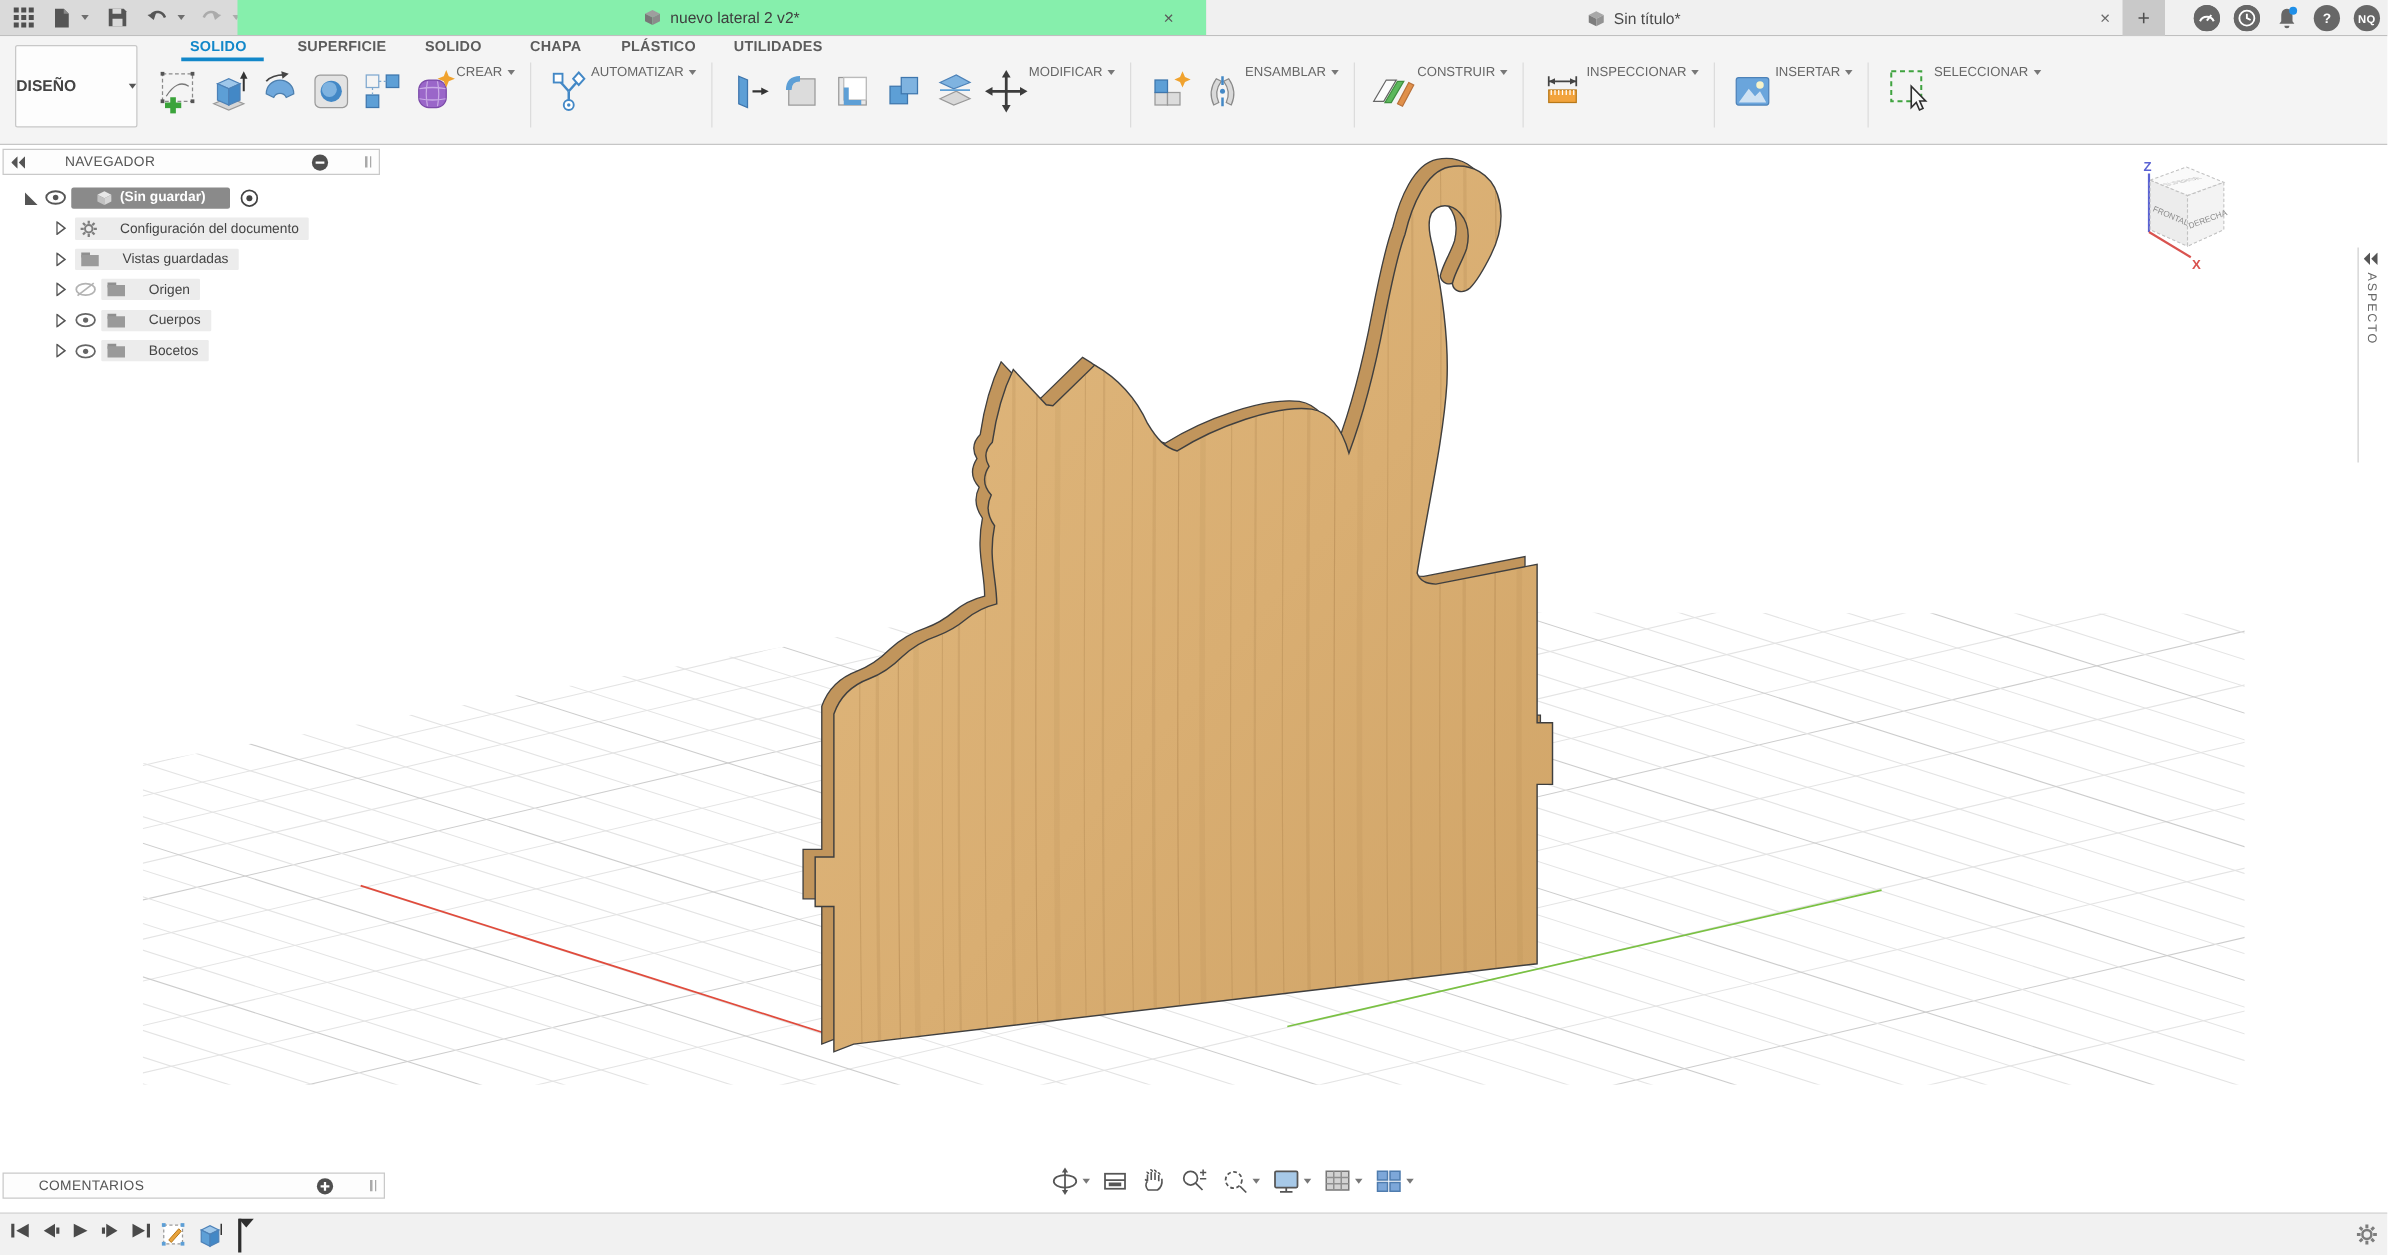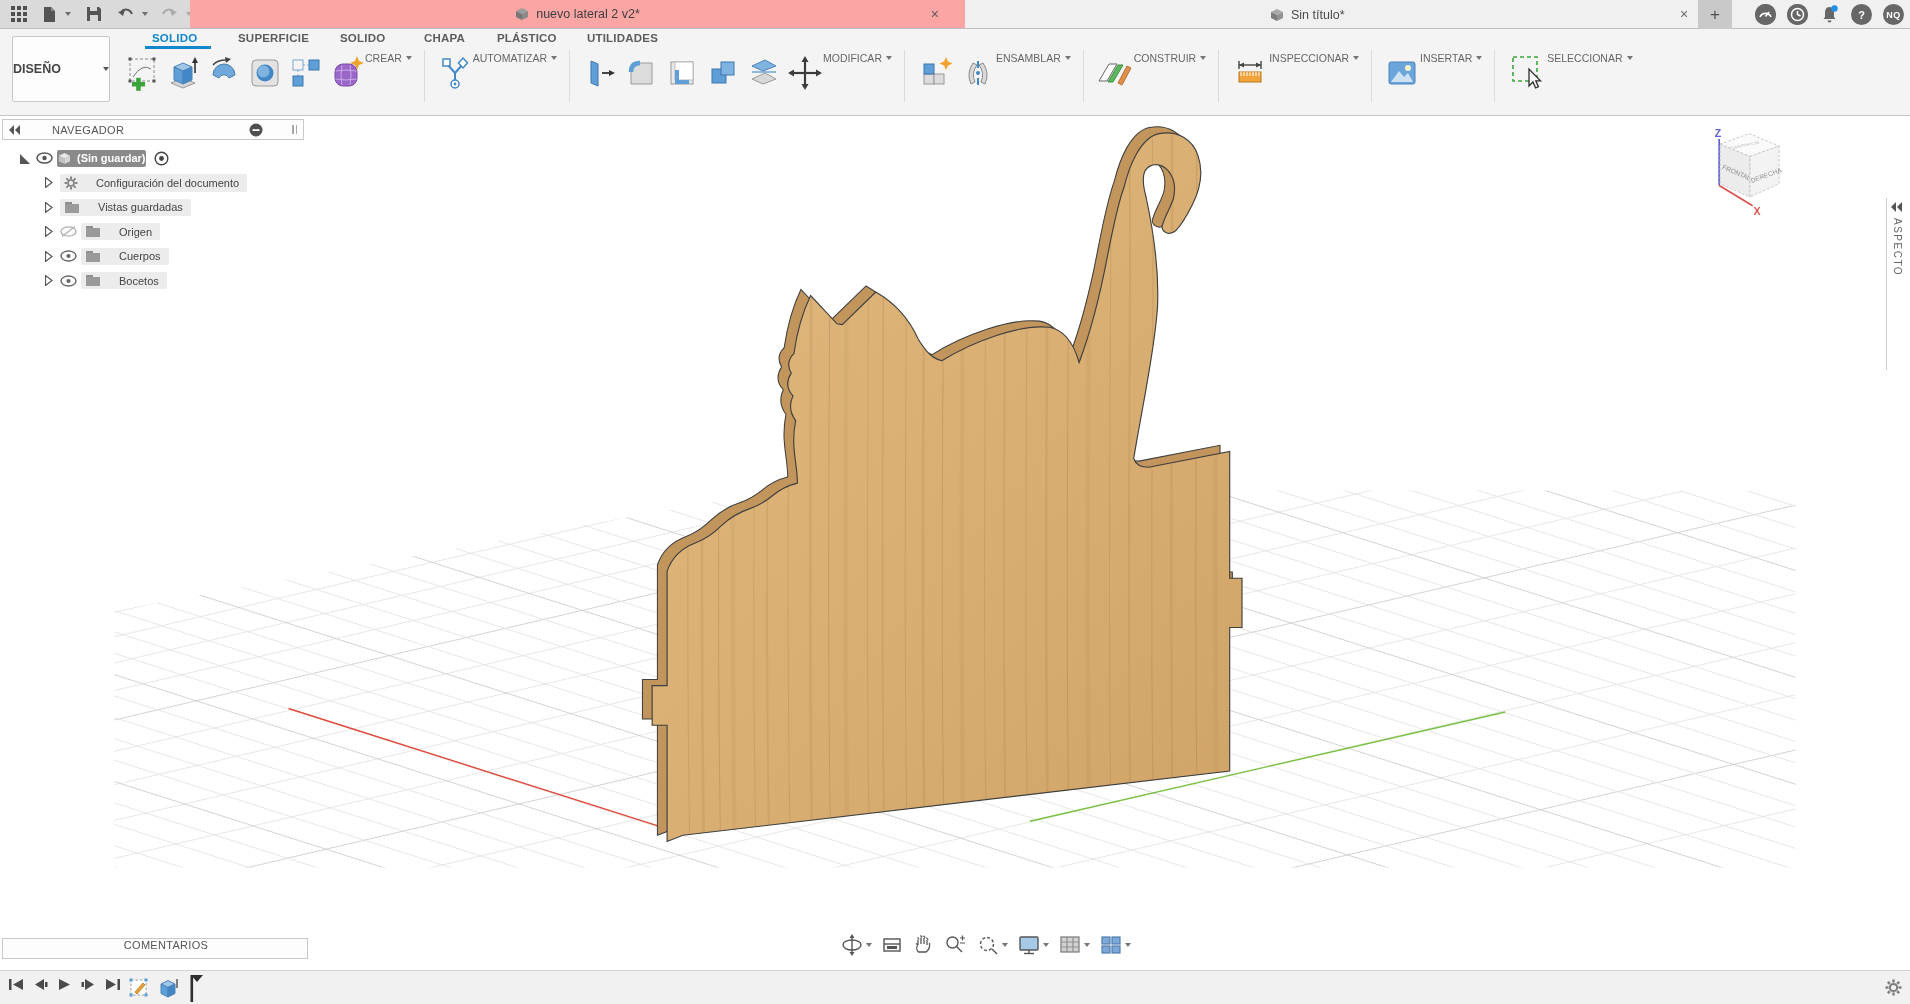--- a/index.html
+++ b/index.html
@@ -6,21 +6,21 @@
   body{width:1910px;height:1004px;overflow:hidden;position:relative;
        font-family:"Liberation Sans",sans-serif;background:#ffffff;
        -webkit-font-smoothing:antialiased;}
   svg{display:block;}
   
   #topbar{position:absolute;left:0;top:0;width:1910px;height:29px;display:flex;
           background:#d9d9d9;border-bottom:1px solid #bfbfbf;box-sizing:border-box;}
   #tb-left{width:190px;background:#dadada;display:flex;align-items:center;gap:6px;padding-left:10px;box-sizing:border-box;}
   .tb-ic{display:flex;align-items:center;}
   .mini-caret{width:0;height:0;border-left:3px solid transparent;border-right:3px solid transparent;border-top:4px solid #6e6e6e;margin-left:2px;}
-  #tab1{width:775px;background:#fca5a5;display:flex;align-items:center;justify-content:center;
+  #tab1{width:775px;background:#86efac;display:flex;align-items:center;justify-content:center;
         position:relative;font-size:12.5px;color:#3e3e3e;}
   #tab1 .ttl{margin-left:7px;}
   #tab1-close{position:absolute;right:26px;top:4px;font-size:14px;color:#5a5a5a;line-height:20px;cursor:default;}
   #tab-rest{flex:1;background:#f0f0f0;position:relative;}
   #tab2{position:absolute;left:305px;top:0;height:29px;display:flex;align-items:center;font-size:12.5px;color:#4a4a4a;}
   #tab2 .ttl{margin-left:7px;}
   #tab2-close{position:absolute;left:715px;top:4px;font-size:14px;color:#6a6a6a;line-height:20px;}
   #newtab{position:absolute;left:733px;top:0;width:34px;height:29px;background:#c9c9c9;
           display:flex;align-items:center;justify-content:center;font-size:17px;color:#4f4f4f;}
   #tb-right{position:absolute;right:6px;top:0;height:29px;display:flex;align-items:center;gap:11px;}
@@ -46,21 +46,21 @@
   
   .panel-hdr{position:absolute;height:21px;background:rgba(253,253,253,.94);border:1px solid #c9c9c9;
              box-sizing:border-box;display:flex;align-items:center;font-size:11px;color:#555;padding:0 6px;gap:23px;}
   .panel-hdr .ttl{margin-left:8px;letter-spacing:.3px;flex:1;}
   .grip{display:flex;gap:2px;margin-left:6px;}
   .grip i{width:1.5px;height:9px;background:#a9a9a9;display:block;}
   
   #tree{position:absolute;left:14px;top:146px;width:300px;font-size:11px;color:#444;}
   .trow{height:24.5px;display:flex;align-items:center;}
   .chip{background:#ececec;padding:2px 8px 2px 4px;display:flex;align-items:center;gap:18px;border-radius:1px;}
-  .rootchip{background:#8a8a8a;color:#fff;font-weight:bold;padding:2px 1px;display:flex;align-items:flex-start;gap:6px;border-radius:2px;}
+  .rootchip{background:#8a8a8a;color:#fff;font-weight:bold;padding:2px 20px;display:flex;align-items:flex-start;gap:6px;border-radius:2px;}
   .tind{width:22px;display:flex;justify-content:center;}
   .ticon{display:flex;align-items:center;justify-content:center;margin-right:4px;}
   
   #aspect{position:absolute;left:1886px;top:198px;height:168px;border-left:1px solid #cfcfcf;
           display:flex;flex-direction:column;align-items:center;padding:4px 3px 0 4px;gap:6px;}
   #aspect .vtxt{writing-mode:vertical-rl;font-size:10px;color:#666;letter-spacing:1.5px;}
   
   #bottombar{position:absolute;left:0;top:970px;width:1910px;height:34px;background:#f1f1f1;
              border-top:1px solid #d4d4d4;box-sizing:border-box;}
   #media{position:absolute;left:8px;top:6px;display:flex;align-items:center;gap:9px;}
@@ -715,21 +715,21 @@
 </div>
 
 <div id="aspect">
   <svg width="12" height="10" viewBox="0 0 12 10">
     <polygon points="5,0 0,5 5,10" fill="#555"></polygon>
       <polygon points="11,0 6,5 11,10" fill="#555"></polygon>
     </svg>
   <span class="vtxt">ASPECTO</span>
 </div>
 
-<div class="panel-hdr" style="left:2px;top:938px;width:306px;flex-direction:column;">
+<div class="panel-hdr" style="left:2px;top:938px;width:306px;">
   <span class="ttl" style="margin-left:22px">COMENTARIOS</span>
   <svg width="14" height="14" viewBox="0 0 14 14">
     <circle cx="7" cy="7" r="6.5" fill="#4f4f4f"></circle>
       <rect x="3.5" y="6.2" width="7" height="1.8" fill="#fff"></rect>
       <rect x="6.1" y="3.6" width="1.8" height="7" fill="#fff"></rect>
     </svg>
   <span class="grip">
       <i></i>
       <i></i>
     </span>

